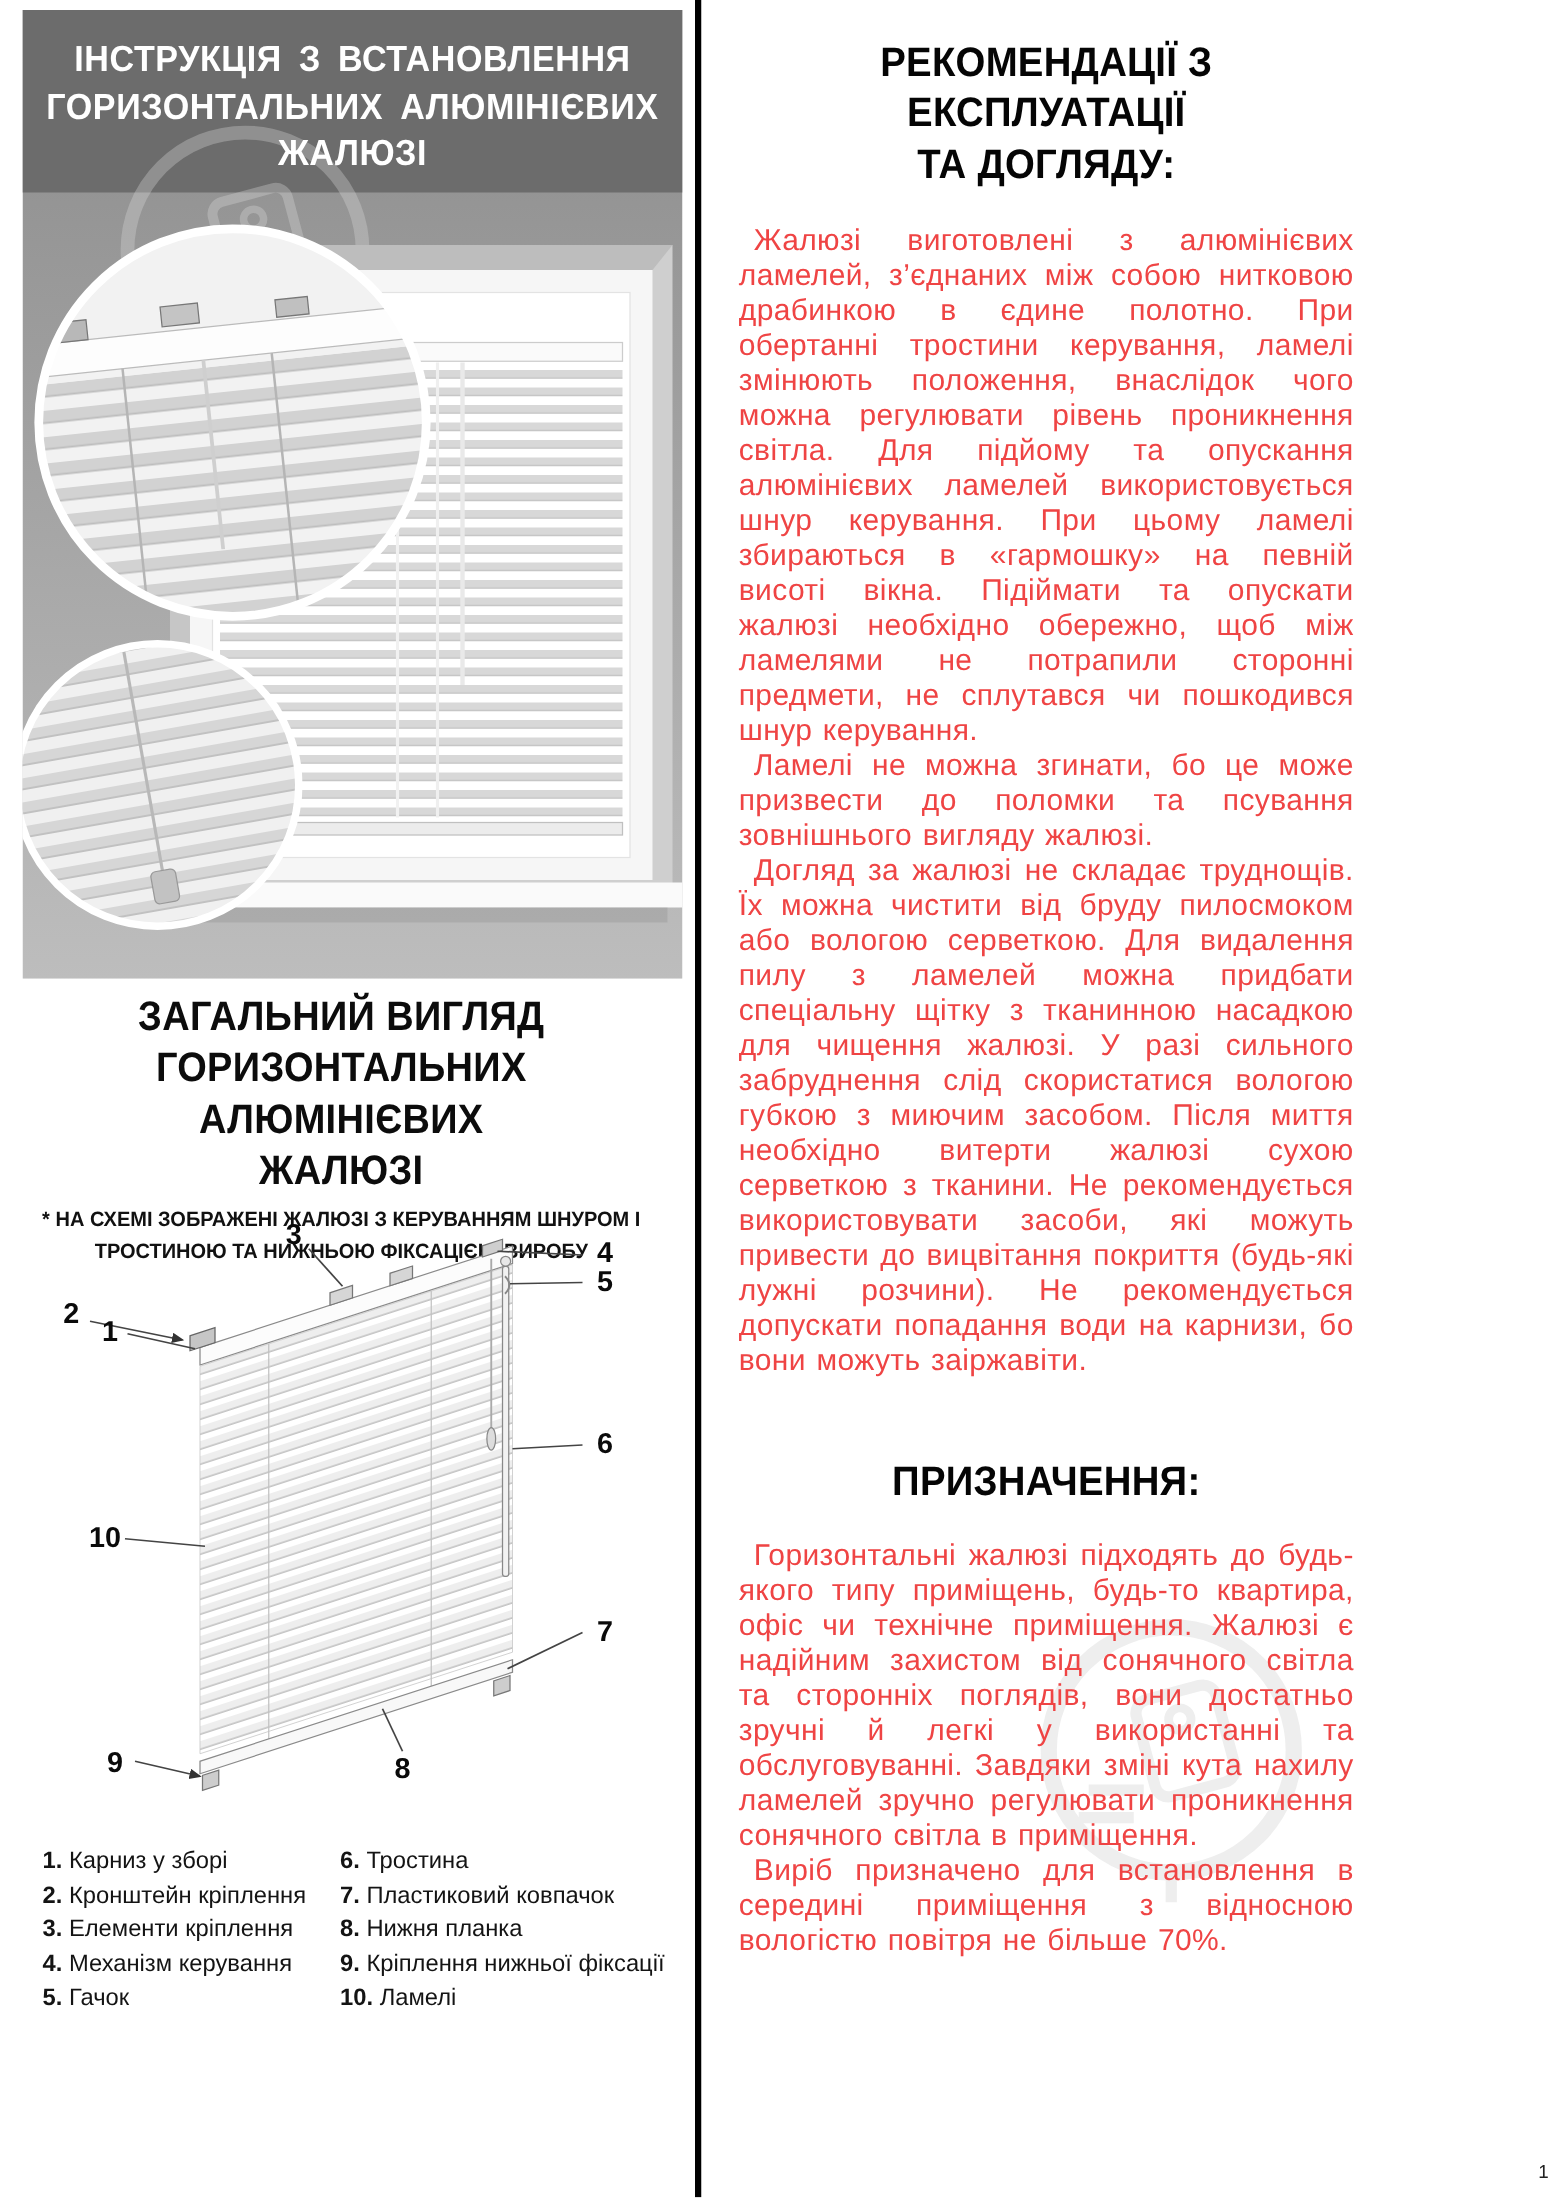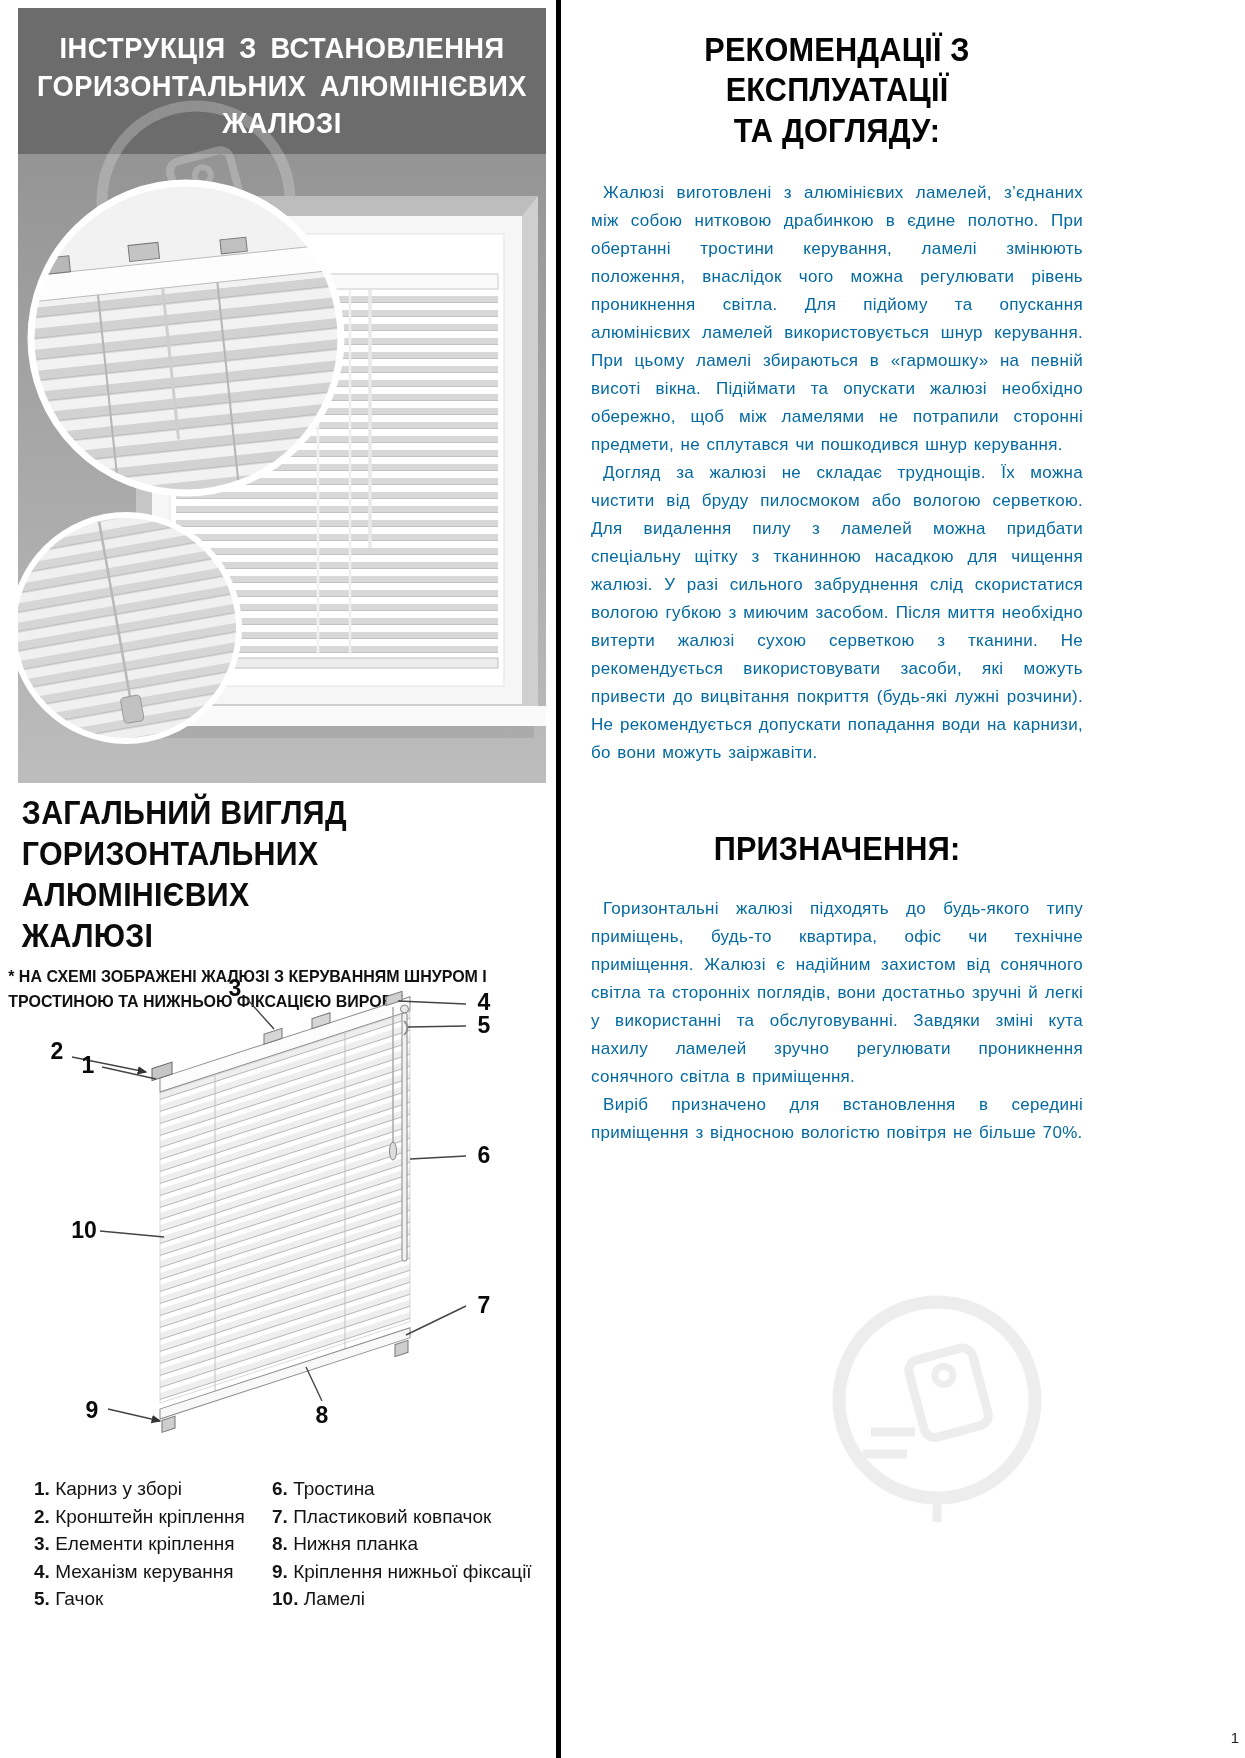--- a/index.html
+++ b/index.html
@@ -11,21 +11,21 @@
   }
   
   .hero { position:absolute; left:18px; top:8px; width:528px; height:951px; }
   .hero svg { display:block; }
   .hero-title {
     position:absolute; left:0; top:22px; width:100%; text-align:center;
     color:#ffffff; font-weight:700; font-size:29px; line-height:1.3;
     letter-spacing:.5px; word-spacing:6px;
     transform:scaleX(.94); transform-origin:50% 0;
   }
-  .overview-head { position:absolute; left:0; top:793px; width:546px; }
+  .overview-head { position:absolute; left:0; top:793px; width:546px; text-align:center; }
   .ov-title {
     font-weight:700; font-size:33px; line-height:1.24; letter-spacing:.3px; color:#0c0c0c;
     transform:scaleX(.92); transform-origin:50% 0;
   }
   .ov-note {
     margin-top:7px; font-size:16.5px; font-weight:700; line-height:1.55; color:#111;
     transform:scaleX(.97); transform-origin:50% 0;
   }
   .diagram { position:absolute; left:0; top:975px; width:546px; height:500px; }
   .diagram svg { position:absolute; left:0; top:0; }
@@ -46,22 +46,22 @@
   .right-col { position:absolute; left:561px; top:0; width:684px; height:1298px; }
   .wm-right { position:absolute; left:258px; top:1286px; z-index:0; }
   .rc-inner { position:relative; z-index:1; padding:30px 162px 0 30px; }
   .sec-title {
     font-weight:700; font-size:33px; line-height:1.22; text-align:center;
     letter-spacing:.2px; color:#050505; margin-bottom:28px;
     transform:scaleX(.93); transform-origin:50% 0;
   }
   .sec-title.purpose { margin-top:62px; margin-bottom:26px; }
   .rc-inner p {
-    font-size:17px; line-height:28px; text-align:justify; text-indent:12px;
-    letter-spacing:.3px; word-spacing:1.5px; color:#0369a1;
+    font-size:24px; line-height:28px; text-align:justify; text-indent:12px;
+    letter-spacing:.3px; word-spacing:1.5px; color:#ef4444;
   }
   .pagenum { position:absolute; right:6px; bottom:12px; font-size:15px; color:#222; }
 </style>
 </head>
 <body>
 
 <div class="page">
 
   <div class="hero">
     <svg width="528" height="775" viewBox="0 0 528 775">
@@ -262,20 +262,21 @@
       </svg>
     </div>
 
     <div class="rc-inner">
       <div class="sec-title">
         <div>РЕКОМЕНДАЦІЇ З ЕКСПЛУАТАЦІЇ</div>
         <div>ТА ДОГЛЯДУ:</div>
       </div>
 
       <p>Жалюзі виготовлені з алюмінієвих ламелей, з’єднаних між собою нитковою драбинкою в єдине полотно. При обертанні тростини керування, ламелі змінюють положення, внаслідок чого можна регулювати рівень проникнення світла. Для підйому та опускання алюмінієвих ламелей використовується шнур керування. При цьому ламелі збираються в «гармошку» на певній висоті вікна. Підіймати та опускати жалюзі необхідно обережно, щоб між ламелями не потрапили сторонні предмети, не сплутався чи пошкодився шнур керування.</p>
+      <p>Ламелі не можна згинати, бо це може призвести до поломки та псування зовнішнього вигляду жалюзі.</p>
       <p>Догляд за жалюзі не складає труднощів. Їх можна чистити від бруду пилосмоком або вологою серветкою. Для видалення пилу з ламелей можна придбати спеціальну щітку з тканинною насадкою для чищення жалюзі. У разі сильного забруднення слід скористатися вологою губкою з миючим засобом. Після миття необхідно витерти жалюзі сухою серветкою з тканини. Не рекомендується використовувати засоби, які можуть привести до вицвітання покриття (будь-які лужні розчини). Не рекомендується допускати попадання води на карнизи, бо вони можуть заіржавіти.</p>
 
       <div class="sec-title purpose">ПРИЗНАЧЕННЯ:</div>
 
       <p>Горизонтальні жалюзі підходять до будь-якого типу приміщень, будь-то квартира, офіс чи технічне приміщення. Жалюзі є надійним захистом від сонячного світла та сторонніх поглядів, вони достатньо зручні й легкі у використанні та обслуговуванні. Завдяки зміні кута нахилу ламелей зручно регулювати проникнення сонячного світла в приміщення.</p>
       <p>Виріб призначено для встановлення в середині приміщення з відносною вологістю повітря не більше 70%.</p>
     </div>
   </div>
 
   <div class="pagenum">1</div>

